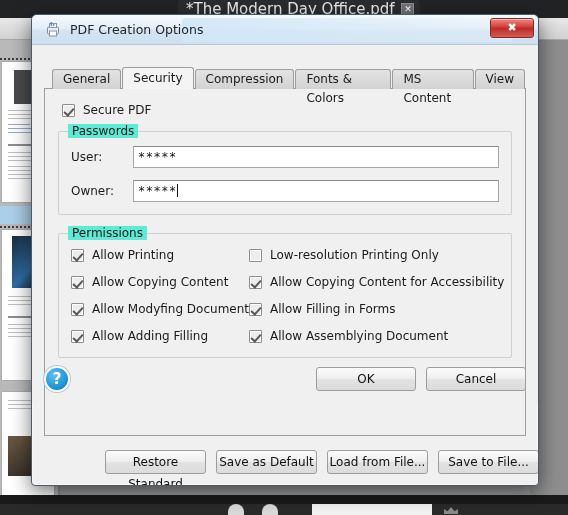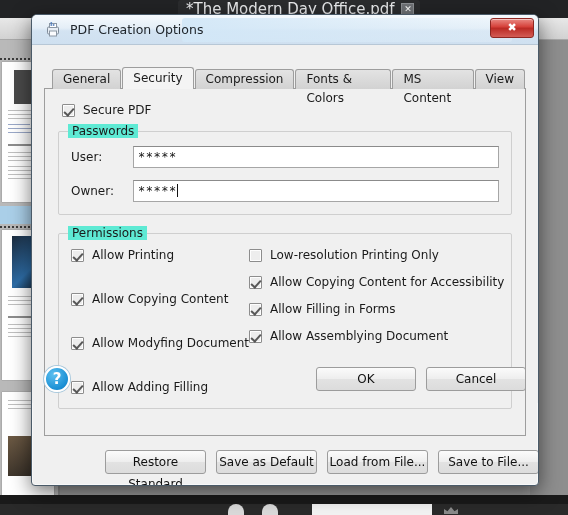--- a/index.html
+++ b/index.html
@@ -349,21 +349,21 @@
         <div class="fieldrow">
           <span class="fieldlabel">Owner:</span>
           <div class="textinput focused"><span>*****</span><span class="caret"></span></div>
         </div>
       </div>
 
       <div class="group" style="padding:14px 12px 14px 12px">
         <span class="group-title">Permissions</span>
 
         <div style="display:flex">
-          <div style="width:232px; display:flex; flex-direction:column; gap:30px">
+          <div style="width:232px; display:flex; flex-direction:column; gap:13px">
             <div class="cbrow">
               <span class="cbox checked"></span>
               <span class="cblabel">Allow Printing</span>
             </div>
             <div class="cbrow">
               <span class="cbox checked"></span>
               <span class="cblabel">Allow Copying Content</span>
             </div>
             <div class="cbrow">
               <span class="cbox checked"></span>

